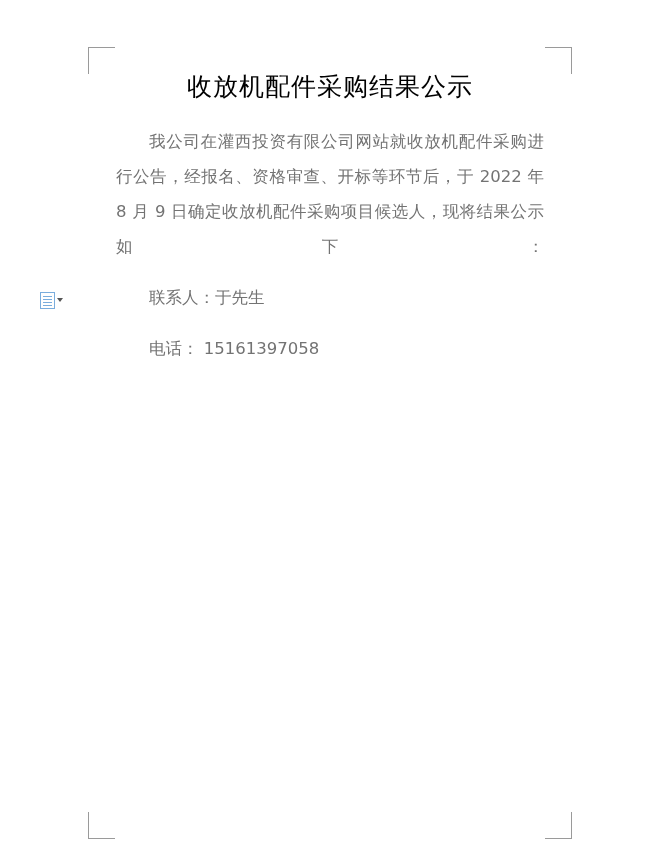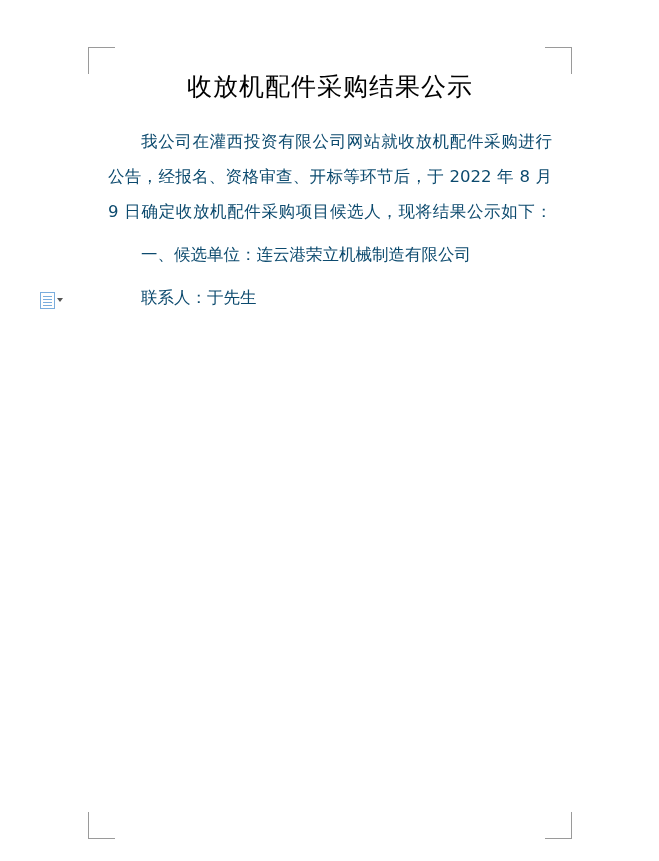--- a/index.html
+++ b/index.html
@@ -49,24 +49,24 @@
     color: #000000;
     letter-spacing: 1px;
     margin: 0 0 16px 0;
     font-weight: 400;
   }
 
   .para {
     font-family: "DejaVu Sans", "Liberation Sans", sans-serif;
     font-size: 16.5px;
     line-height: 35px;
-    color: #0c4a6e;
+    color: #737373;
     text-align: justify;
     text-justify: inter-ideograph;
-    margin: 8px;
+    margin: 16px;
     text-indent: 33px;
   }
 
   .para.justify-stretch {
     text-align-last: justify;
   }
 
   .contact-block .para {
     text-align: left;
     text-align-last: left;
@@ -123,22 +123,22 @@
     <span class="doc-glyph"></span>
     <span class="caret"></span>
   </div>
 
   <div class="doc-body">
 
     <h1 class="doc-title">收放机配件采购结果公示</h1>
 
     <p class="para justify-stretch">我公司在灌西投资有限公司网站就收放机配件采购进行公告，经报名、资格审查、开标等环节后，于 2022 年 8 月 9 日确定收放机配件采购项目候选人，现将结果公示如下：</p>
 
-    <p class="para">一、候选单位：连云港荣立机械制造有限公司</p>
 
 
 
     <div class="contact-block">
       <p class="para">联系人：于先生</p>
+      <p class="para">电话： 15161397058</p>
     </div>
 
   </div>
 </div>
 
 </body></html>

